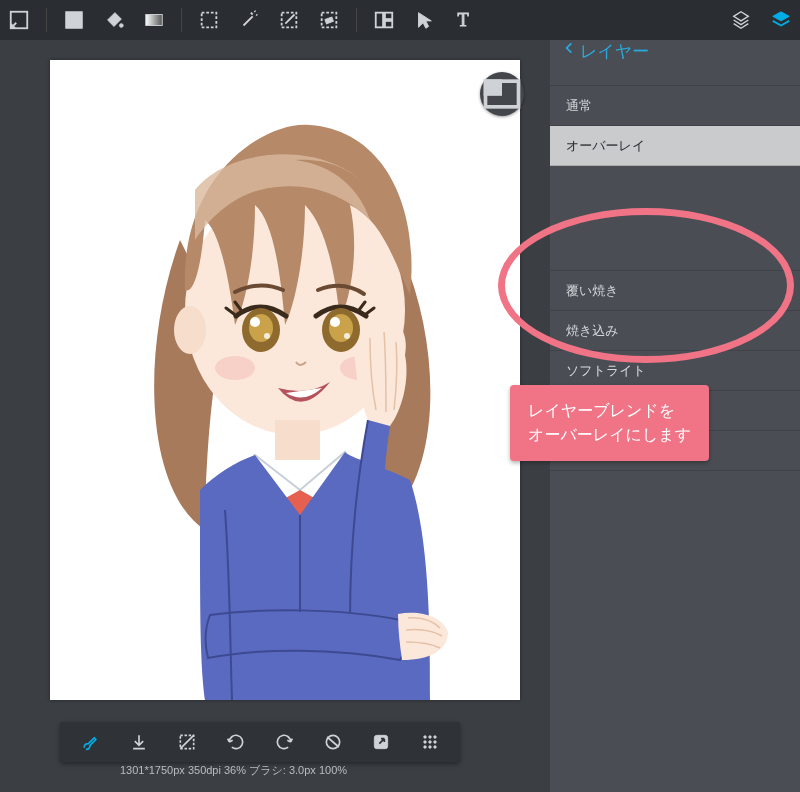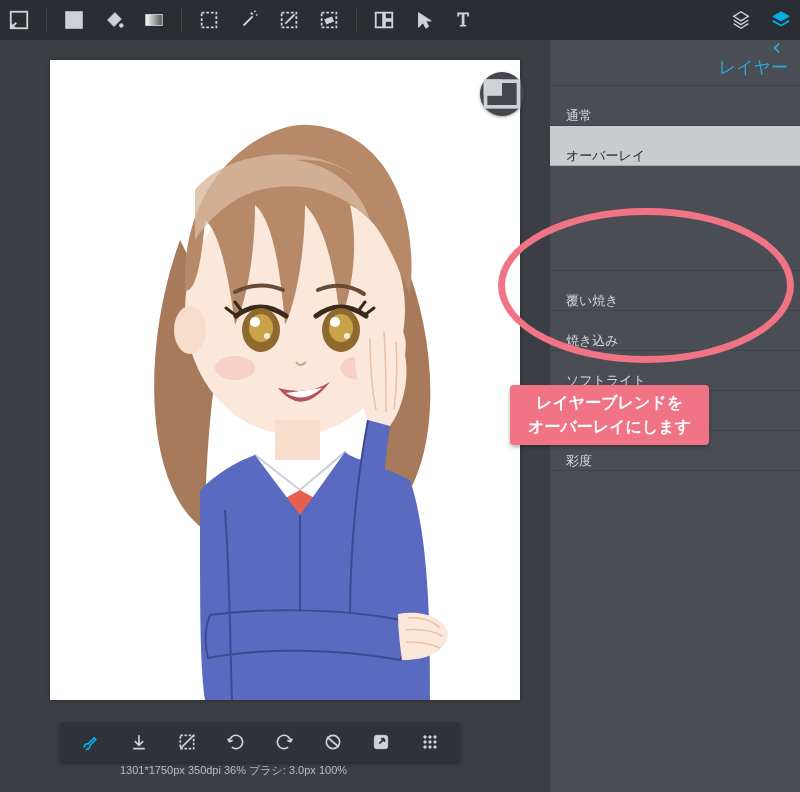--- a/index.html
+++ b/index.html
@@ -84,33 +84,32 @@
   }
 
   
   .side-panel {
     flex:1;
     background:#4a4e54;
   }
   .panel-header {
     height:46px;
     display:flex;
-    align-items:flex-end;
+    align-items:flex-start;
     padding:0 12px;
     font-size:17px;
     color:#2aa9dc;
     border-bottom:1px solid rgba(0,0,0,.15);
-    flex-direction:column;
   }
   .panel-header .chev { margin-right:4px; display:inline-flex; }
   .blend-list {  }
   .blend-item {
     height:40px;
     display:flex;
-    align-items:flex-end;
+    align-items:center;
     padding:0 16px;
     color:#d6d9dc;
     font-size:13px;
     border-bottom:1px solid rgba(0,0,0,.15);
   }
   .blend-item.selected {
     background:#c9cbcd;
     color:#2b2e31;
   }
   .blend-spacer { height:105px; border-bottom:1px solid rgba(0,0,0,.15); }
@@ -121,25 +120,23 @@
     border:7px solid #f07386;
     border-radius:50%;
     pointer-events:none;
   }
   .anno-box {
     position:absolute;
     background:#f07386;
     color:#fff;
     font-size:16px;
     line-height:1.5;
-    padding:6px 18px;
+    padding:14px 18px;
     border-radius:4px;
-    text-align:center;
     box-shadow:0 2px 4px rgba(0,0,0,.3);
-    font-weight:bold;
   }
 </style>
 </head>
 <body>
 
 <div class="top-toolbar">
   <div class="tool-group">
     <span class="tool-icon">
         <svg viewBox="0 0 24 24">
           <rect x="3" y="3" width="18" height="18" fill="none" stroke-width="2"></rect>

